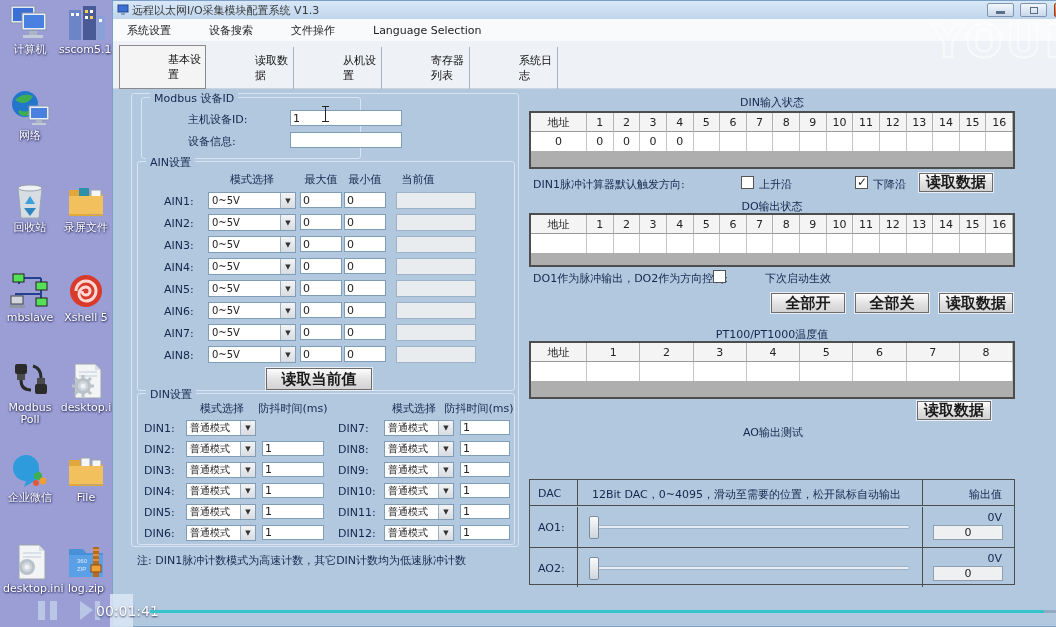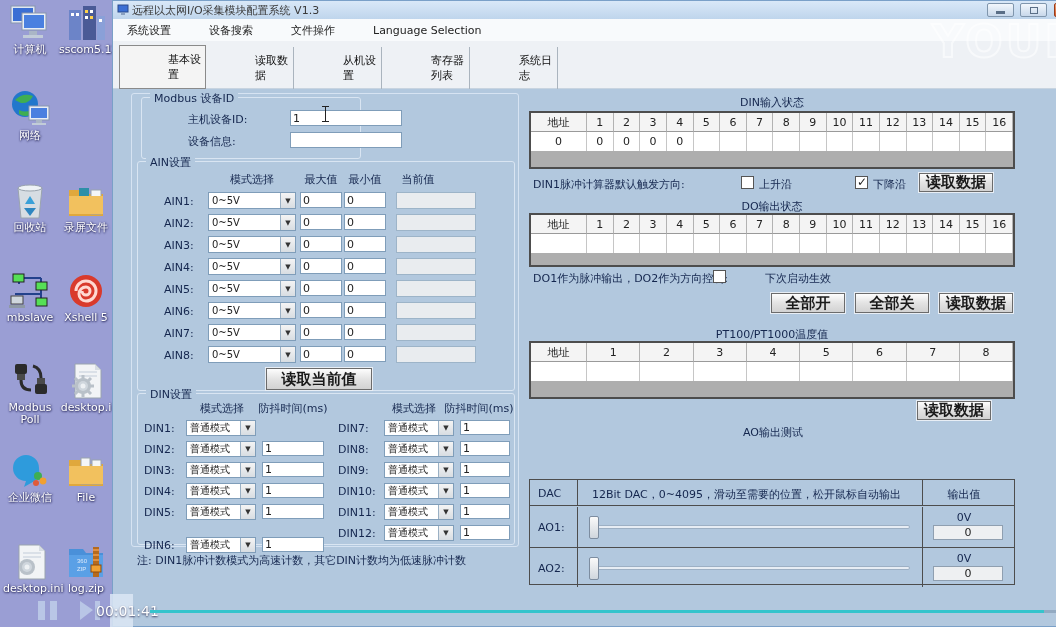--- a/index.html
+++ b/index.html
@@ -95,21 +95,21 @@
   .ao-hrow { position:absolute; left:0; top:0; width:100%; height:26px; border-bottom:1px solid #4d4d4d; }
   .ao-row { position:absolute; left:0; width:100%; height:40px; }
   .ao-row.r2 { border-top:1px solid #4d4d4d; }
   .ao-c1 { position:absolute; left:0; top:0; bottom:0; width:48px; border-right:1px solid #4d4d4d; }
   .ao-c3 { position:absolute; right:0; top:0; bottom:0; width:92px; border-left:1px solid #4d4d4d; }
   .ao-lab { position:absolute; left:8px; top:50%; transform:translateY(-50%); font-size:11px; color:#14264e; }
   .slider { position:absolute; left:60px; right:104px; top:50%; height:4px; transform:translateY(-50%);
             background:#e7edf4; border:1px solid #9db0c4; border-radius:2px; }
   .thumb { position:absolute; left:-2px; top:-10px; width:10px; height:23px; background:linear-gradient(#fafafa,#cfd6dd);
            border:1px solid #7d8da0; border-radius:2px; }
-  .volt { position:absolute; right:4px; width:92px; text-align:center; font-size:11px; color:#14264e; }
+  .volt { position:absolute; right:12px; width:92px; text-align:right; font-size:11px; color:#14264e; }
   .outbox { position:absolute; right:11px; width:70px; height:15px; background:#eef0f2; border:1px solid #8f9fb0;
             text-align:center; line-height:14px; font-size:11px; color:#222; }
 
   
   #ibeam { position:absolute; left:208px; top:104px; width:9px; height:18px; }
   #ibeam .v { position:absolute; left:4px; top:2px; width:1px; height:14px; background:#222; }
   #ibeam .s { position:absolute; left:1px; width:7px; height:1px; background:#222; }
 
   #note { position:absolute; left:24px; top:552px; font-size:11px; color:#14264e; }
 
@@ -448,21 +448,21 @@
     <input class="win-input" value="1" style="">
   </div>
           <div class="din-row" style="top: 110px;">
     <span class="flabel">DIN5:</span>
     <div class="combo">
       <span class="combo-text">普通模式</span>
       <span class="combo-btn">▼</span>
     </div>
     <input class="win-input" value="1" style="">
   </div>
-          <div class="din-row" style="top: 131px; margin-top: 12px;">
+          <div class="din-row" style="top: 131px;">
     <span class="flabel">DIN6:</span>
     <div class="combo">
       <span class="combo-text">普通模式</span>
       <span class="combo-btn">▼</span>
     </div>
     <input class="win-input" value="1" style="">
   </div>
           <div class="din-row right" style="top: 26px;">
     <span class="flabel">DIN7:</span>
     <div class="combo">

